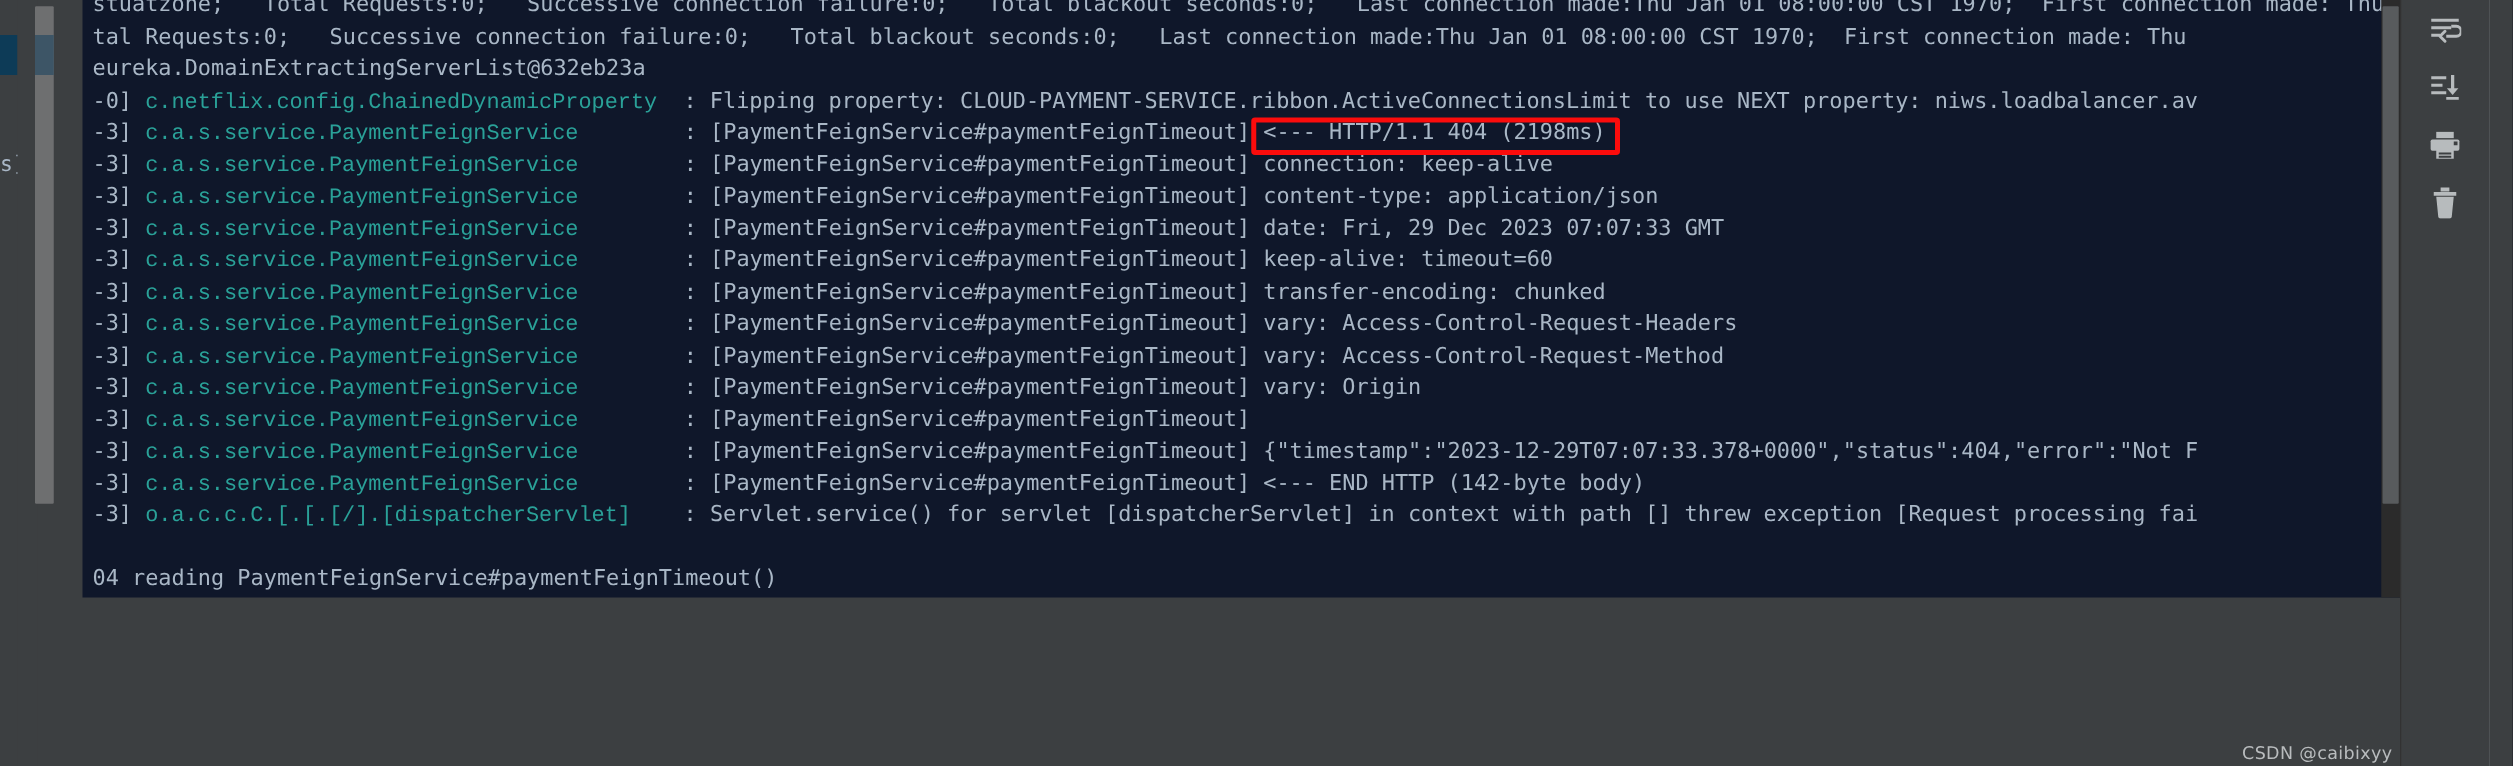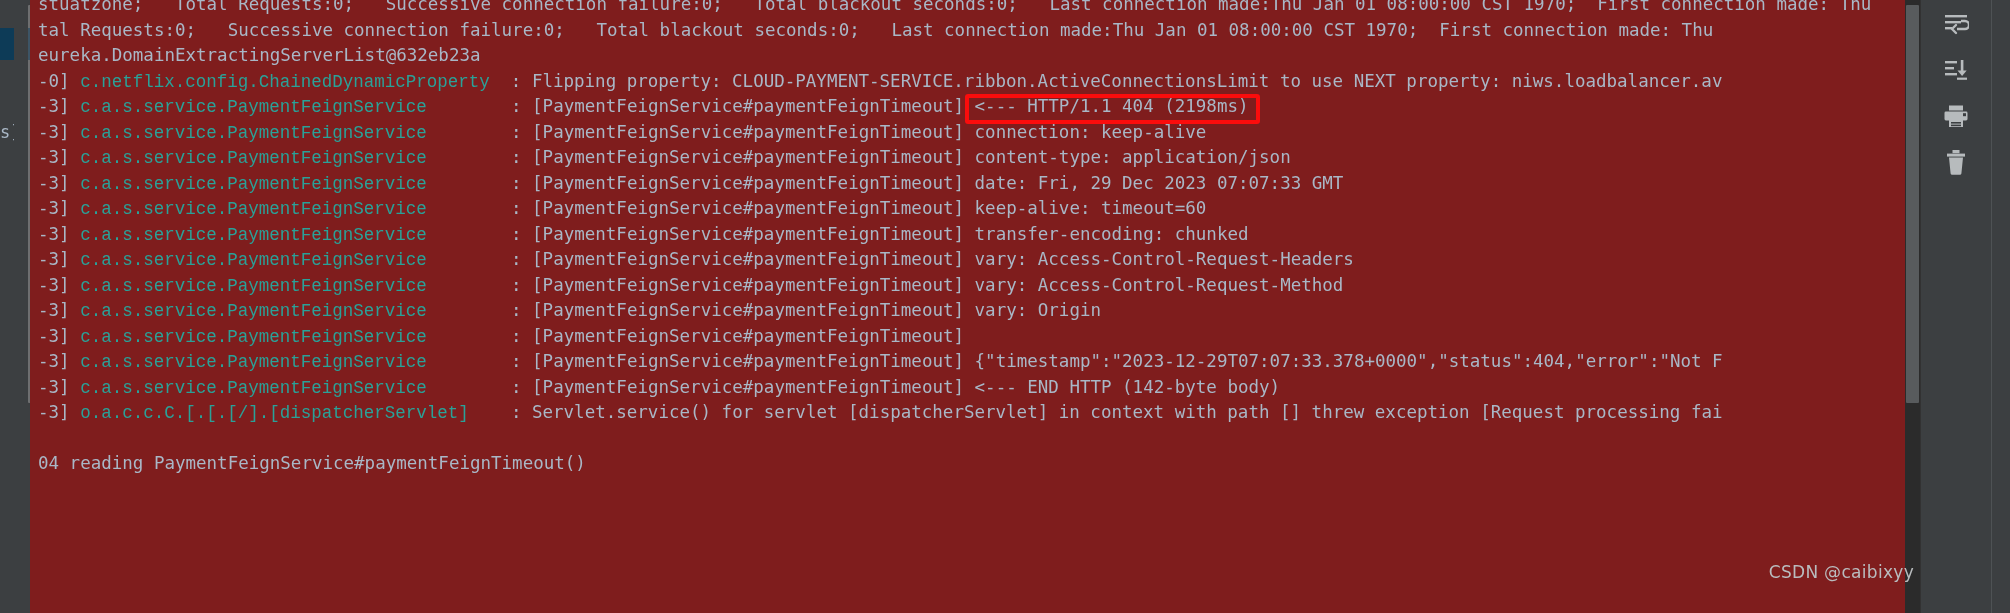--- a/index.html
+++ b/index.html
@@ -80,23 +80,24 @@
     top: 28px;
     width: 15px;
     height: 32px;
     background: #3d5566;
   }
 
   
   .console {
     position: relative;
     flex: 1 1 auto;
-    height: 613px;
-    background: #7f1d1d;
+    height: 478px;
+    background: #0f172a;
     overflow: hidden;
+    margin-left: 36px;
   }
   .lines {
     position: absolute;
     left: 0;
     top: -8px;
     white-space: pre;
     font-size: 17.5px;
     line-height: 25.5px;
     font-family: "DejaVu Sans Mono", "Liberation Mono", monospace;
   }
@@ -166,23 +167,23 @@
     width: 18px;
     height: 613px;
     background: #3c3f41;
     border-left: 1px solid #4e5254;
   }
 
   
   .watermark {
     position: absolute;
     right: 96px;
-    bottom: 31px;
+    bottom: 2px;
     font-family: "DejaVu Sans", "Liberation Sans", sans-serif;
-    font-size: 17px;
+    font-size: 14px;
     color: #b9bcbe;
     letter-spacing: 0.3px;
     white-space: nowrap;
   }
 </style>
 </head>
 <body>
 
 <div id="app">
 

